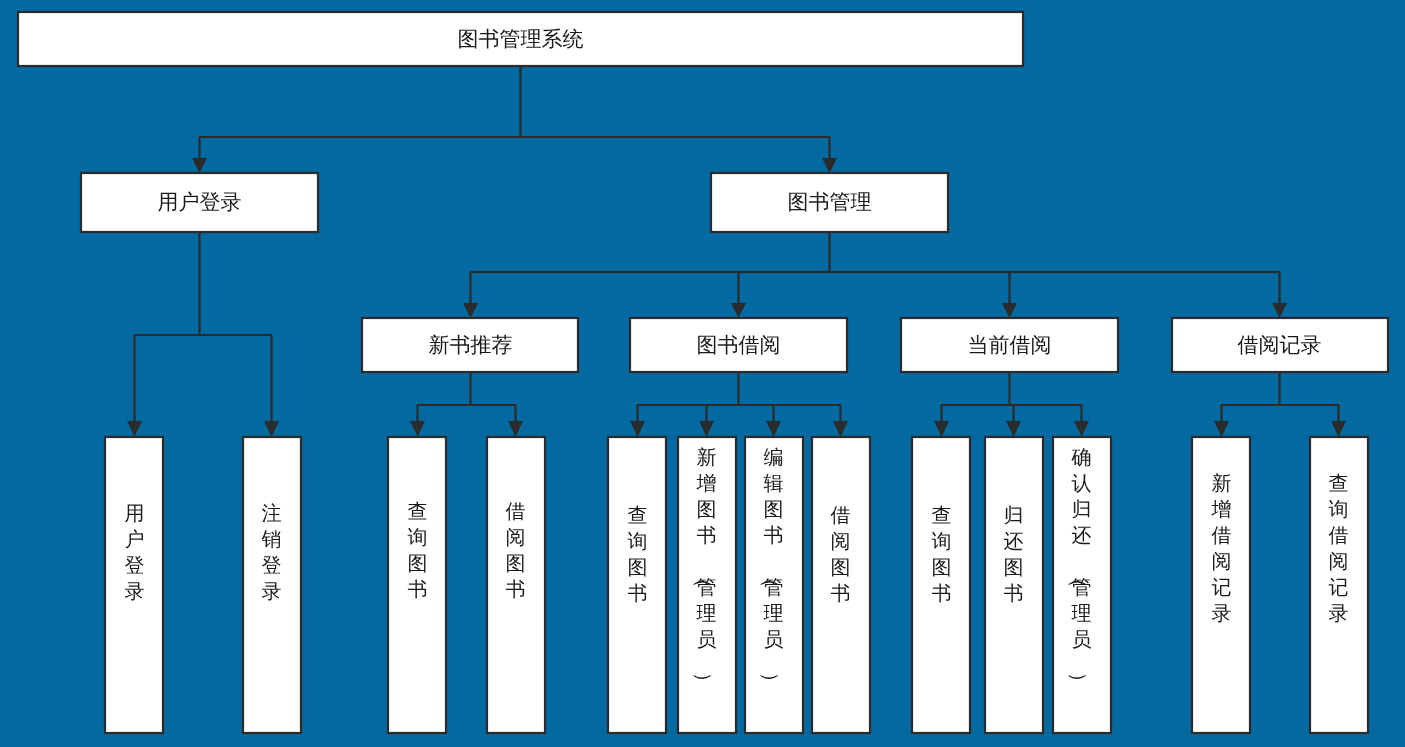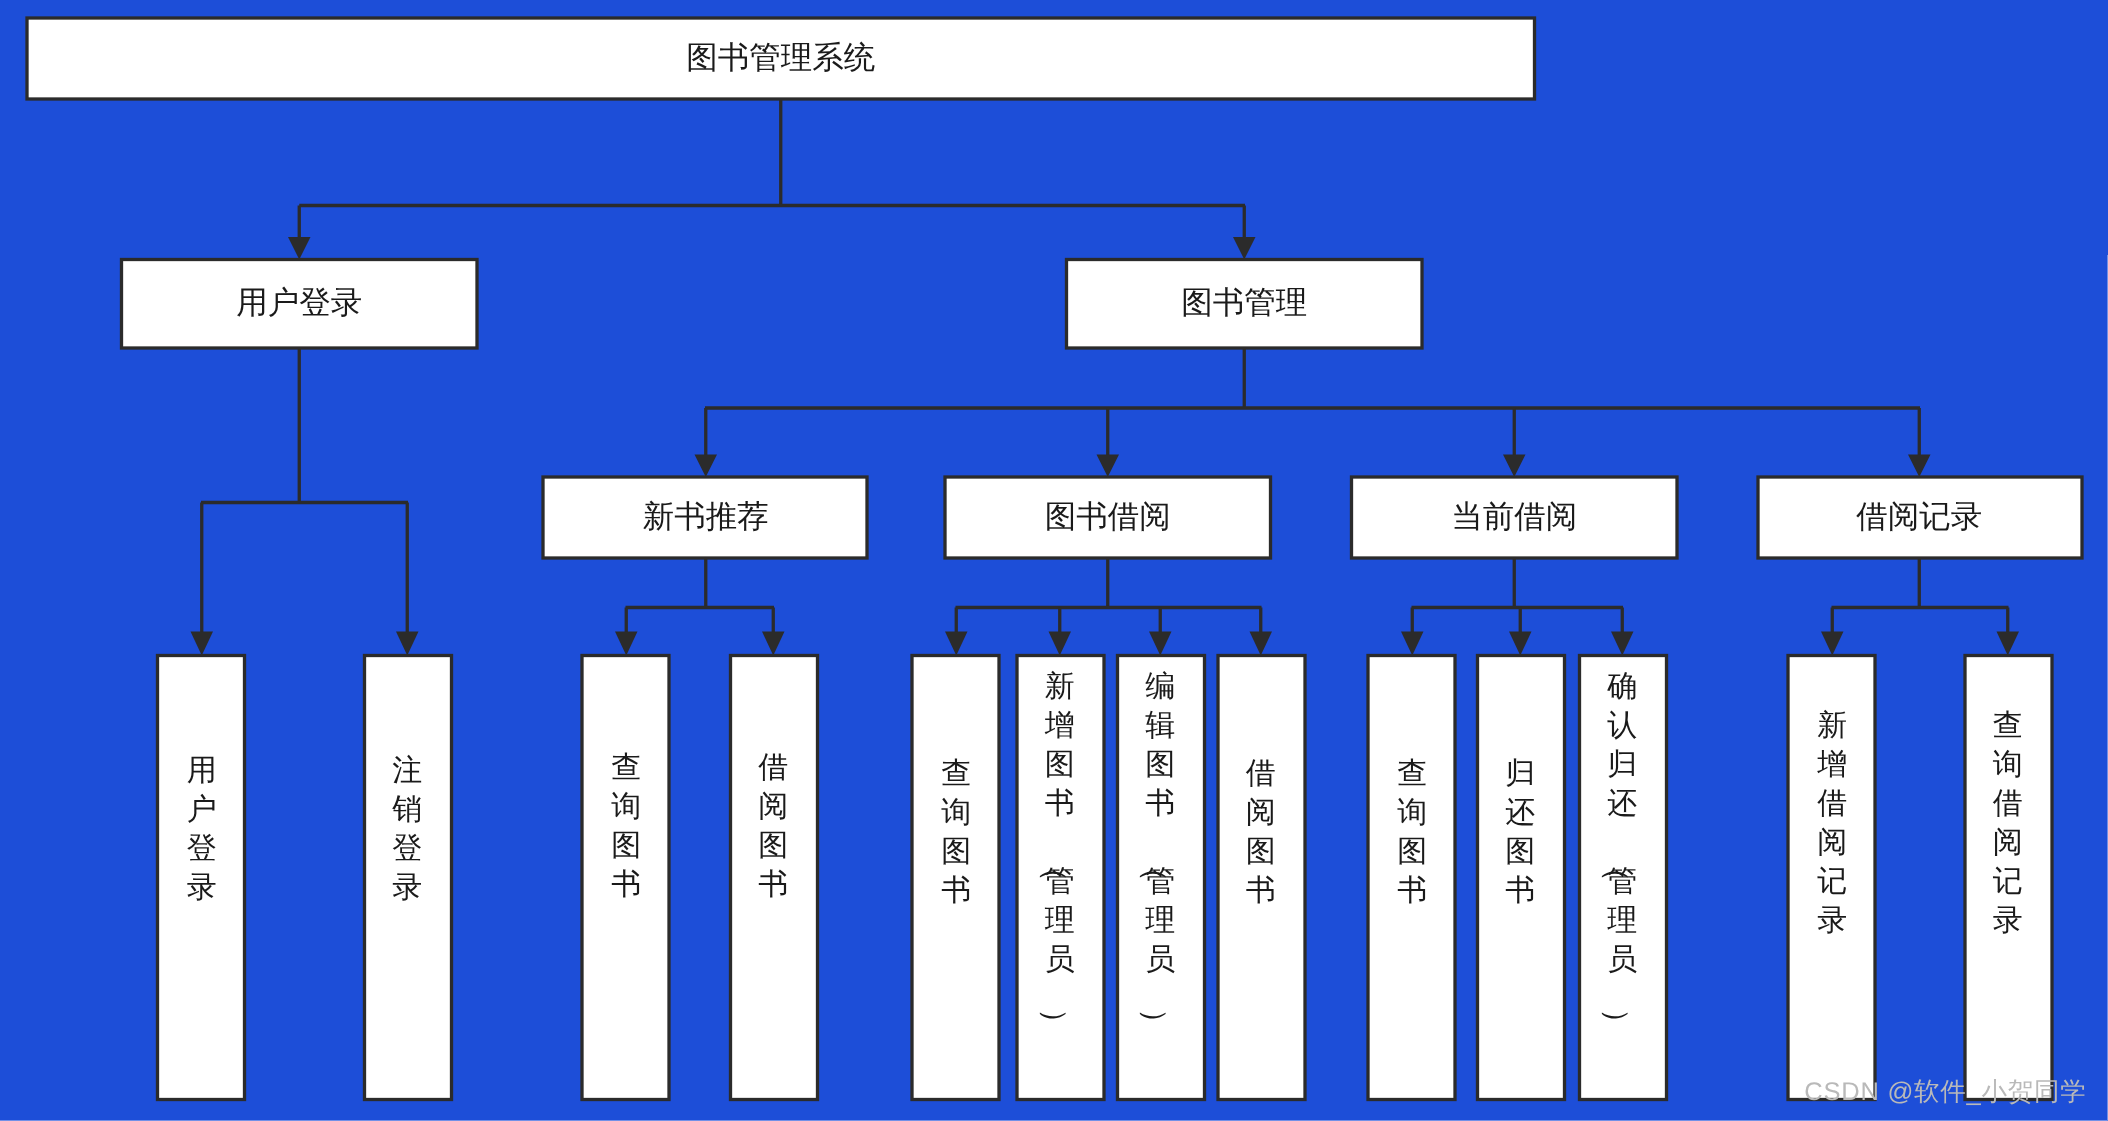--- a/index.html
+++ b/index.html
@@ -10,21 +10,21 @@
   body {
     width: 1405px;
     height: 747px;
     font-family: "Liberation Sans", "DejaVu Sans", sans-serif;
     overflow: hidden;
   }
   #diagram-root {
     position: relative;
     width: 1405px;
     height: 747px;
-    background: #1d4ed8;
+    background: #0369a1;
   }
   svg#tree-svg {
     position: absolute;
     left: 0;
     top: 0;
     width: 1405px;
     height: 747px;
     display: block;
   }
   .node-box {
@@ -219,14 +219,13 @@
       <rect class="node-box" x="1192" y="437" width="58" height="296"></rect>
       <text class="node-label-v" x="1221.5" y="490"><tspan x="1221.5" dy="0">新</tspan><tspan x="1221.5" dy="26">增</tspan><tspan x="1221.5" dy="26">借</tspan><tspan x="1221.5" dy="26">阅</tspan><tspan x="1221.5" dy="26">记</tspan><tspan x="1221.5" dy="26">录</tspan></text>
     </g>
     <g>
       <rect class="node-box" x="1310" y="437" width="58" height="296"></rect>
       <text class="node-label-v" x="1338.5" y="490"><tspan x="1338.5" dy="0">查</tspan><tspan x="1338.5" dy="26">询</tspan><tspan x="1338.5" dy="26">借</tspan><tspan x="1338.5" dy="26">阅</tspan><tspan x="1338.5" dy="26">记</tspan><tspan x="1338.5" dy="26">录</tspan></text>
     </g>
 
   </svg>
 
-  <div class="watermark">CSDN @软件_小贺同学</div>
 </div>
 
 </body></html>

